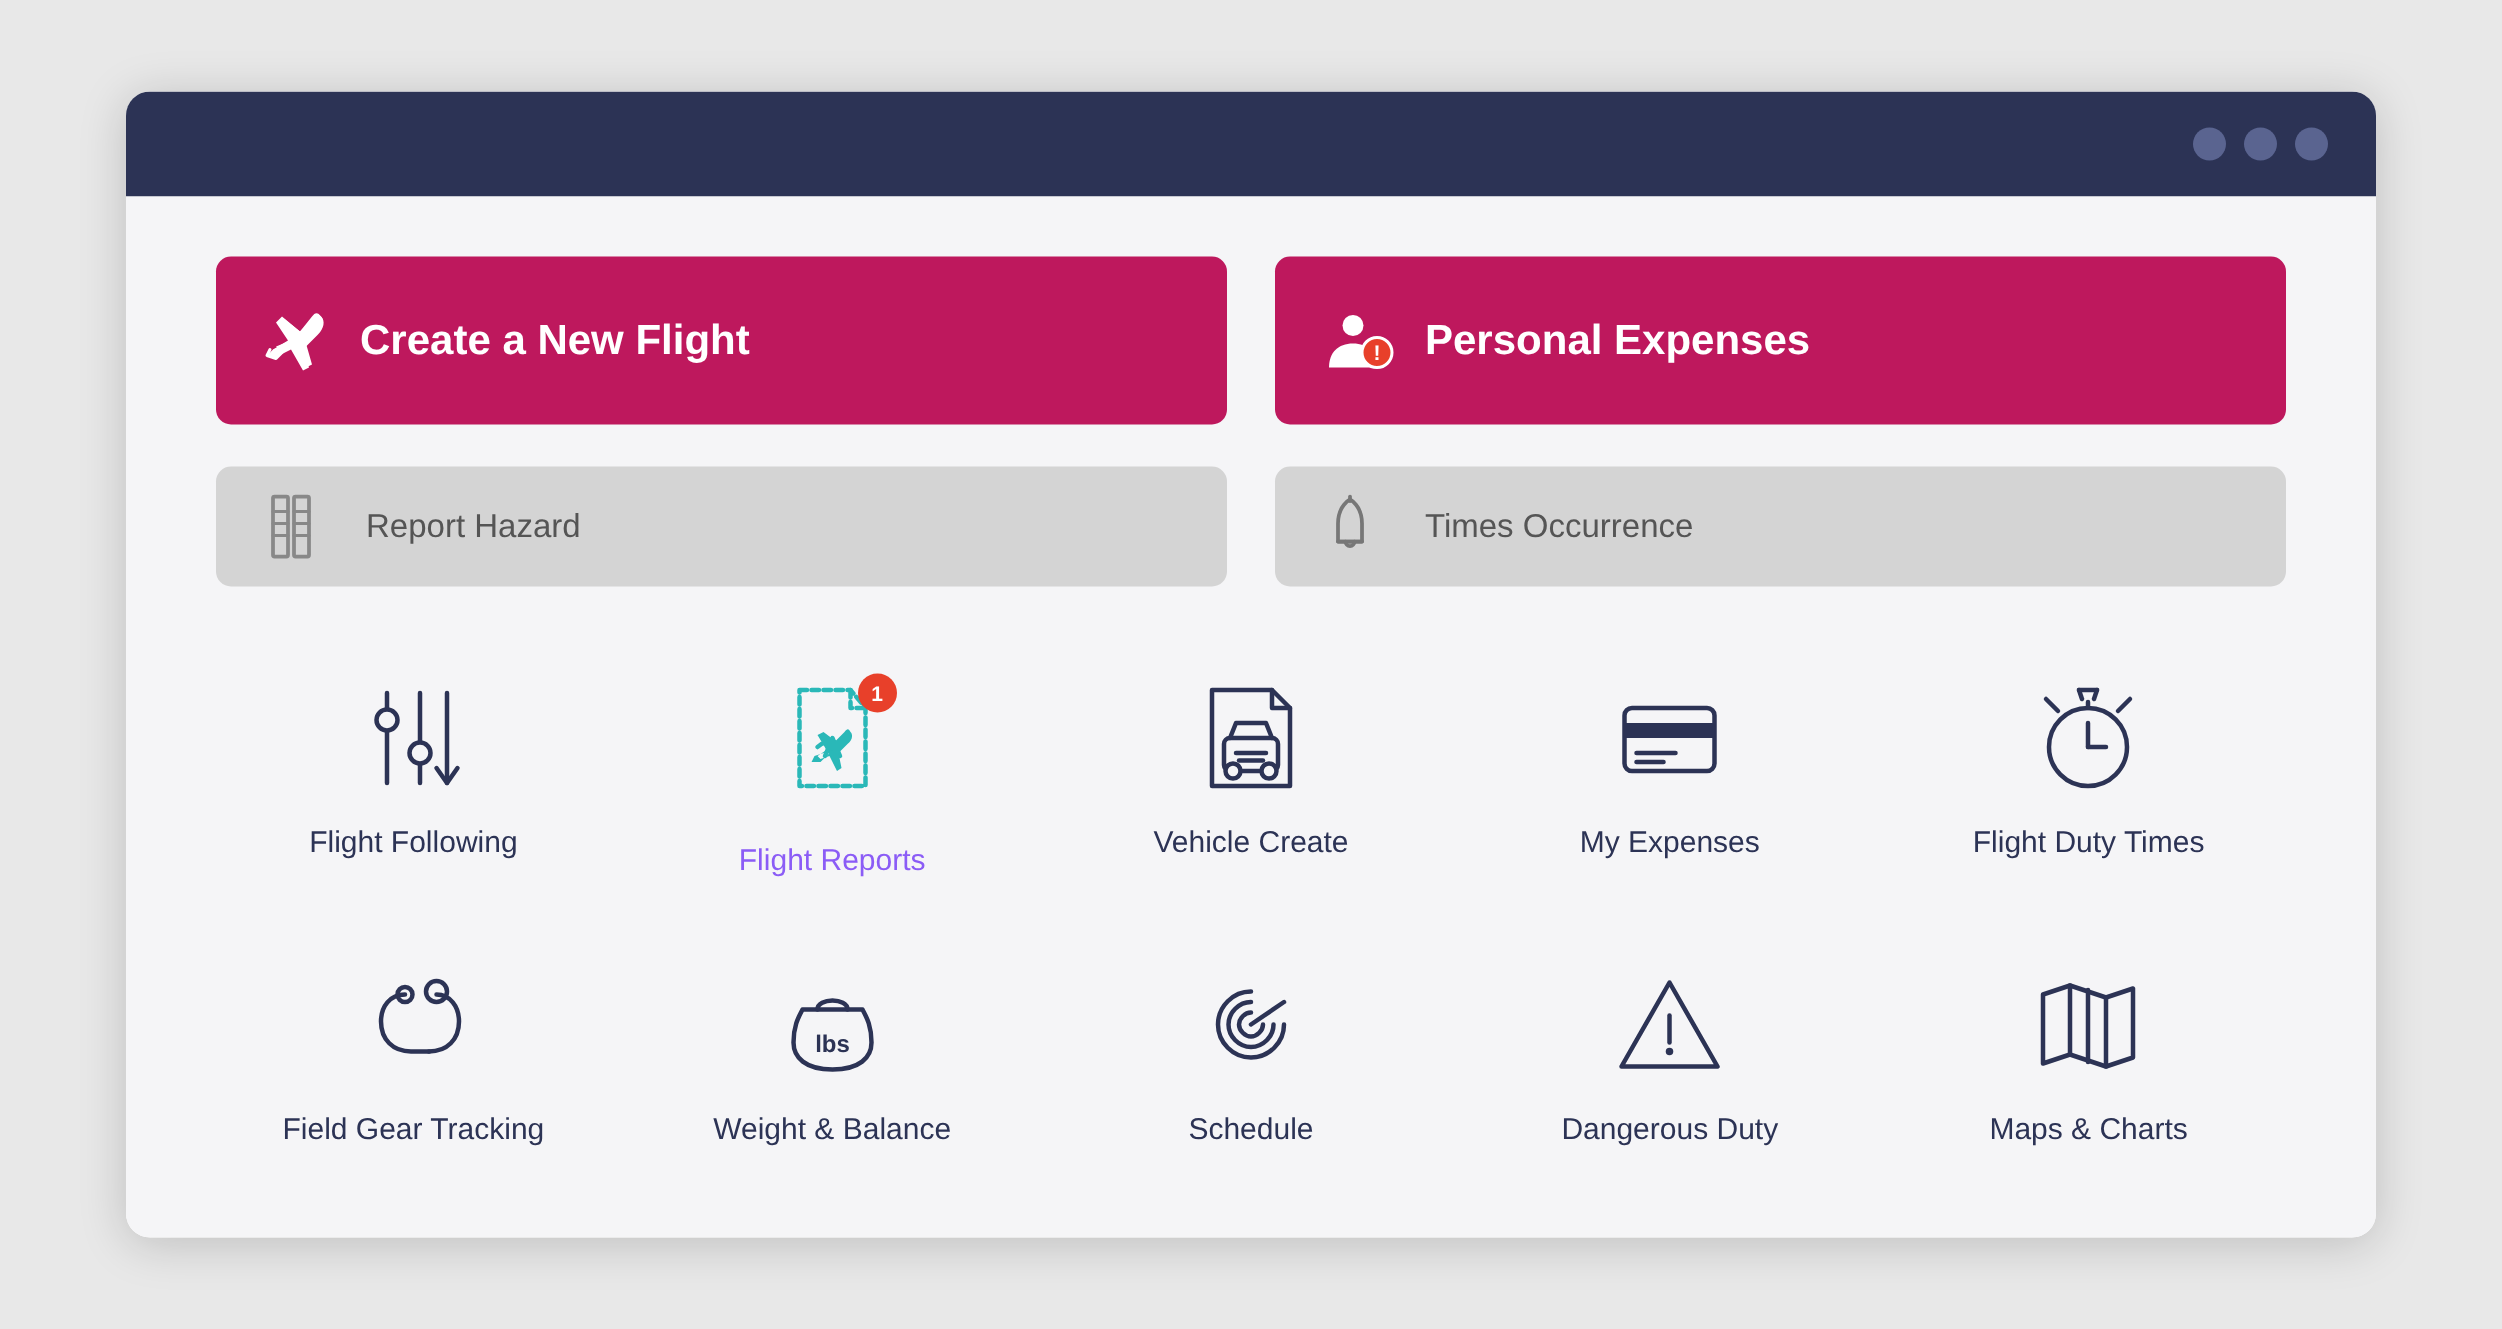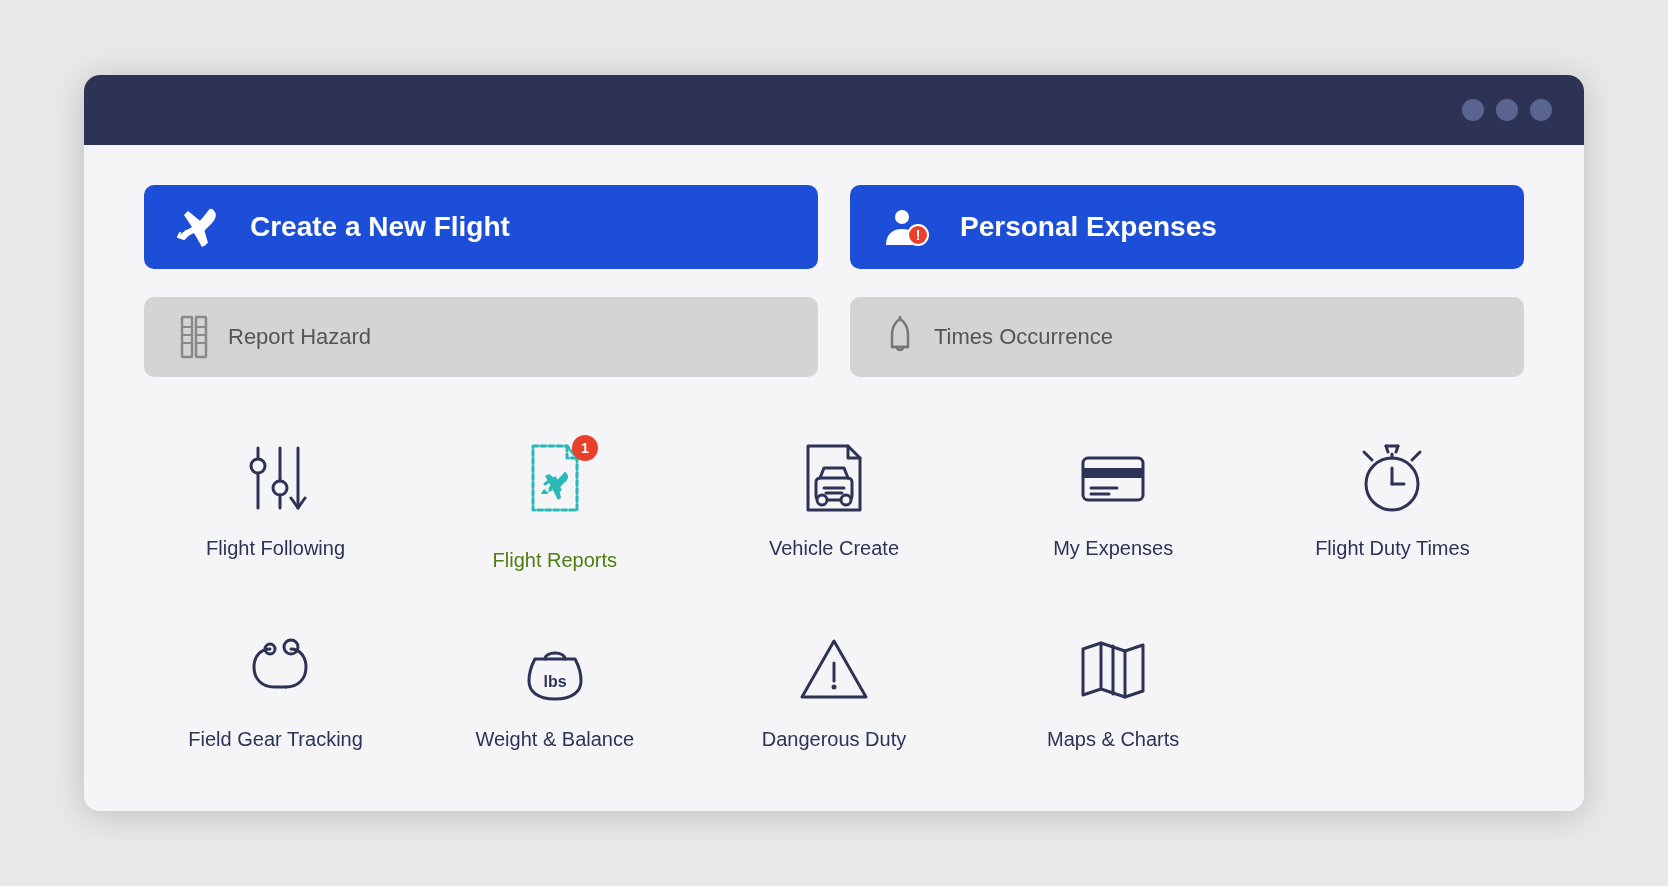--- a/index.html
+++ b/index.html
@@ -39,43 +39,43 @@
     .top-buttons {
       display: grid;
       grid-template-columns: 1fr 1fr;
       gap: 32px;
       margin-bottom: 28px;
     }
     .btn-large {
       border: none;
       border-radius: 10px;
       padding: 0 32px;
-      height: 84px;
-      display: flex;
-      align-items: center;
-      gap: 30px;
+      height: 112px;
+      display: flex;
+      align-items: center;
+      gap: 20px;
       cursor: pointer;
       font-size: 28px;
       font-weight: 700;
       color: #fff;
-      background: #1d4ed8;
+      background: #be185d;
       transition: opacity 0.15s;
     }
     .btn-large .btn-icon {
       font-size: 38px;
       display: flex; align-items: center;
     }
     .btn-secondary {
       border: none;
       border-radius: 10px;
       padding: 16px 32px;
       height: 80px;
       display: flex;
       align-items: center;
-      gap: 16px;
+      gap: 32px;
       cursor: pointer;
       font-size: 22px;
       font-weight: 500;
       color: #555;
       background: #d4d4d4;
       transition: opacity 0.15s;
     }
     .btn-secondary .btn-icon {
       font-size: 30px;
       display: flex; align-items: center;
@@ -101,21 +101,21 @@
       border-radius: 10px;
       transition: background 0.12s;
     }
     .icon-item .icon-label {
       font-size: 20px;
       color: #2c3355;
       font-weight: 500;
       text-align: center;
     }
     .icon-item.active .icon-label {
-      color: #4d7c0f;
+      color: #8b5cf6;
       margin-top: 12px;
     }
     .icon-svg {
       width: 90px;
       height: 90px;
       display: flex;
       align-items: center;
       justify-content: center;
       position: relative;
     }
@@ -314,20 +314,33 @@
             <path d="M20 30C18 34 14 40 14 52C14 62 22 70 40 70C58 70 66 62 66 52C66 40 62 34 60 30Z"></path>
 
             <path d="M30 30C30 22 50 22 50 30"></path>
 
             <text x="40" y="58" text-anchor="middle" fill="#2c3355" stroke="none" font-size="16" font-weight="700" font-family="Arial">lbs</text>
           </svg>
         </div>
         <span class="icon-label">Weight &amp; Balance</span>
       </div>
 
+      <div class="icon-item">
+        <div class="icon-svg">
+          <svg width="80" height="80" viewBox="0 0 80 80" fill="none" stroke="#2c3355" stroke-width="3" stroke-linecap="round" stroke-linejoin="round">
+
+            <path d="M62 40C62 52 52 62 40 62C28 62 18 52 18 40C18 28 28 18 40 18"></path>
+            <path d="M55 40C55 48 48 55 40 55C32 55 25 48 25 40C25 32 32 25 40 25"></path>
+            <path d="M48 40C48 44 44 48 40 48C36 48 32 44 32 40C32 36 36 32 40 32"></path>
+
+            <line x1="40" y1="40" x2="62" y2="25"></line>
+          </svg>
+        </div>
+        <span class="icon-label">Schedule</span>
+      </div>
 
       <div class="icon-item">
         <div class="icon-svg">
           <svg width="80" height="80" viewBox="0 0 80 80" fill="none" stroke="#2c3355" stroke-width="3" stroke-linecap="round" stroke-linejoin="round">
 
             <path d="M40 12L72 68H8Z"></path>
 
             <line x1="40" y1="34" x2="40" y2="52"></line>
             <circle cx="40" cy="58" r="2.5" fill="#2c3355" stroke="none"></circle>
           </svg>

